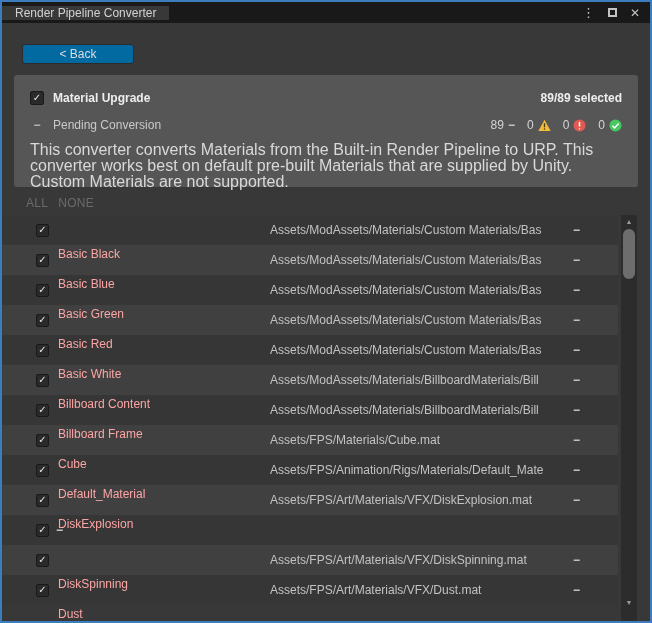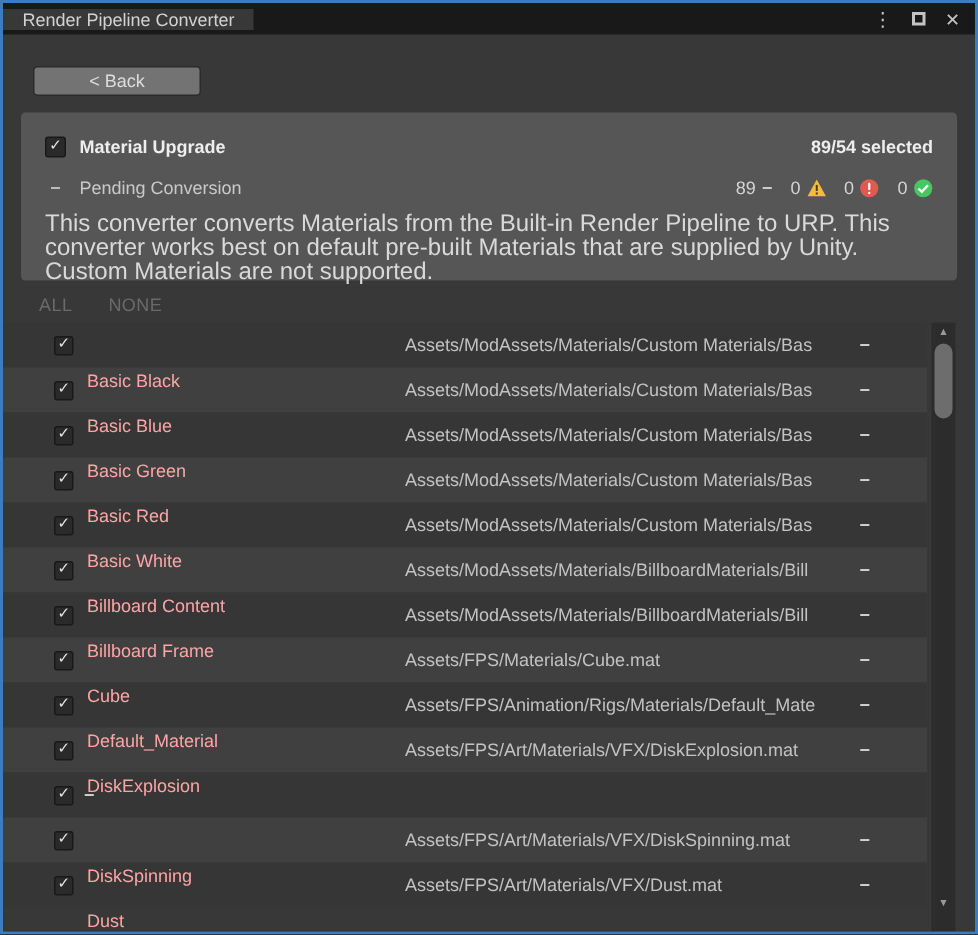--- a/index.html
+++ b/index.html
@@ -13,21 +13,21 @@
   .titlebar { display:flex; align-items:center; height:21px; background:#191919; }
   .tab { display:flex; align-items:center; padding:0 13px; background:#383838; }
   .tab-title { color:#d2d2d2; font-size:12px; white-space:nowrap; }
   .win-controls { margin-left:auto; display:flex; align-items:center; gap:13px; padding-right:10px; }
   .menu-dots { color:#c4c4c4; font-size:13px; line-height:1; cursor:default; }
   .max-box { width:9px; height:9px; border:2px solid #c4c4c4; }
   .close-x { color:#c4c4c4; font-size:12px; line-height:1; }
 
   
   .back-btn { display:block; margin:21px 0 0 20px; width:112px; height:20px;
-              background:#737373; border:1px solid #2b2b2b; border-radius:3px;
+              background:#0369a1; border:1px solid #2b2b2b; border-radius:3px;
               color:#dddddd; font-size:12px; font-family:inherit; text-align:center; }
 
   
   .panel { margin:11px 12px 0 12px; height:112px; background:#565656; border-radius:3px;
            padding:15px 16px 0 16px; }
   .prow { display:flex; align-items:center; height:16px; }
   .prow2 { margin-top:11px; }
   .cb { display:inline-flex; align-items:center; justify-content:center;
         width:14px; height:14px; background:#2a2a2a; border:1px solid #191919;
         border-radius:2px; flex:0 0 auto; }
@@ -36,21 +36,21 @@
   .sel-count { margin-left:auto; color:#eeeeee; font-weight:bold; }
   .pend-dash { width:14px; text-align:center; color:#bdbdbd; font-weight:bold; }
   .pend-label { margin-left:9px; color:#c9c9c9; }
   .badges { margin-left:auto; display:flex; align-items:center; gap:4px; color:#d4d4d4; }
   .badge-num { margin-left:8px; }
   .badge-ico { width:13px; height:13px; display:inline-block; }
   .badge-dash { color:#cfcfcf; font-weight:bold; }
   .desc { margin-top:9px; width:592px; color:#d9d9d9; font-size:16px; line-height:16px; }
 
   
-  .list-hdr { margin:9px 4px 0 24px; height:14px; display:flex; gap:24px; }
+  .list-hdr { margin:9px 4px 0 24px; height:14px; display:flex; gap:10px; }
   .hdr-btn { color:#6a6a6a; font-size:12px; letter-spacing:0.3px; }
 
   
   .list { position:relative; margin-top:5px; height:406px; background:#383838; overflow:hidden; }
   .row { display:flex; align-items:center; height:30px; padding-left:34px; padding-right:38px;
          margin-right:32px; }
   .row:nth-child(odd) { background:#363636; }
   .row:nth-child(even) { background:#404040; }
   .row .cb { width:13px; height:13px; }
   .rname { margin-left:9px; width:212px; color:#fca5a5; white-space:nowrap; overflow:hidden; flex:0 0 auto;margin-top:47px; }
@@ -83,21 +83,21 @@
   </div>
 
   <button class="back-btn">&lt; Back</button>
 
   <div class="panel">
     <div class="prow">
       <span class="cb">
         <span class="glyph">✓</span>
       </span>
       <span class="conv-name">Material Upgrade</span>
-      <span class="sel-count">89/54 selected</span>
+      <span class="sel-count">89/89 selected</span>
     </div>
     <div class="prow prow2">
       <span class="pend-dash">−</span>
       <span class="pend-label">Pending Conversion</span>
       <span class="badges">
         <span>89</span>
         <span class="badge-dash">−</span>
         <span class="badge-num">0</span>
         <svg class="badge-ico" viewBox="0 0 14 14">
           <path d="M7 0.8 L13.6 12.8 H0.4 Z" fill="#f3bc39"></path>

